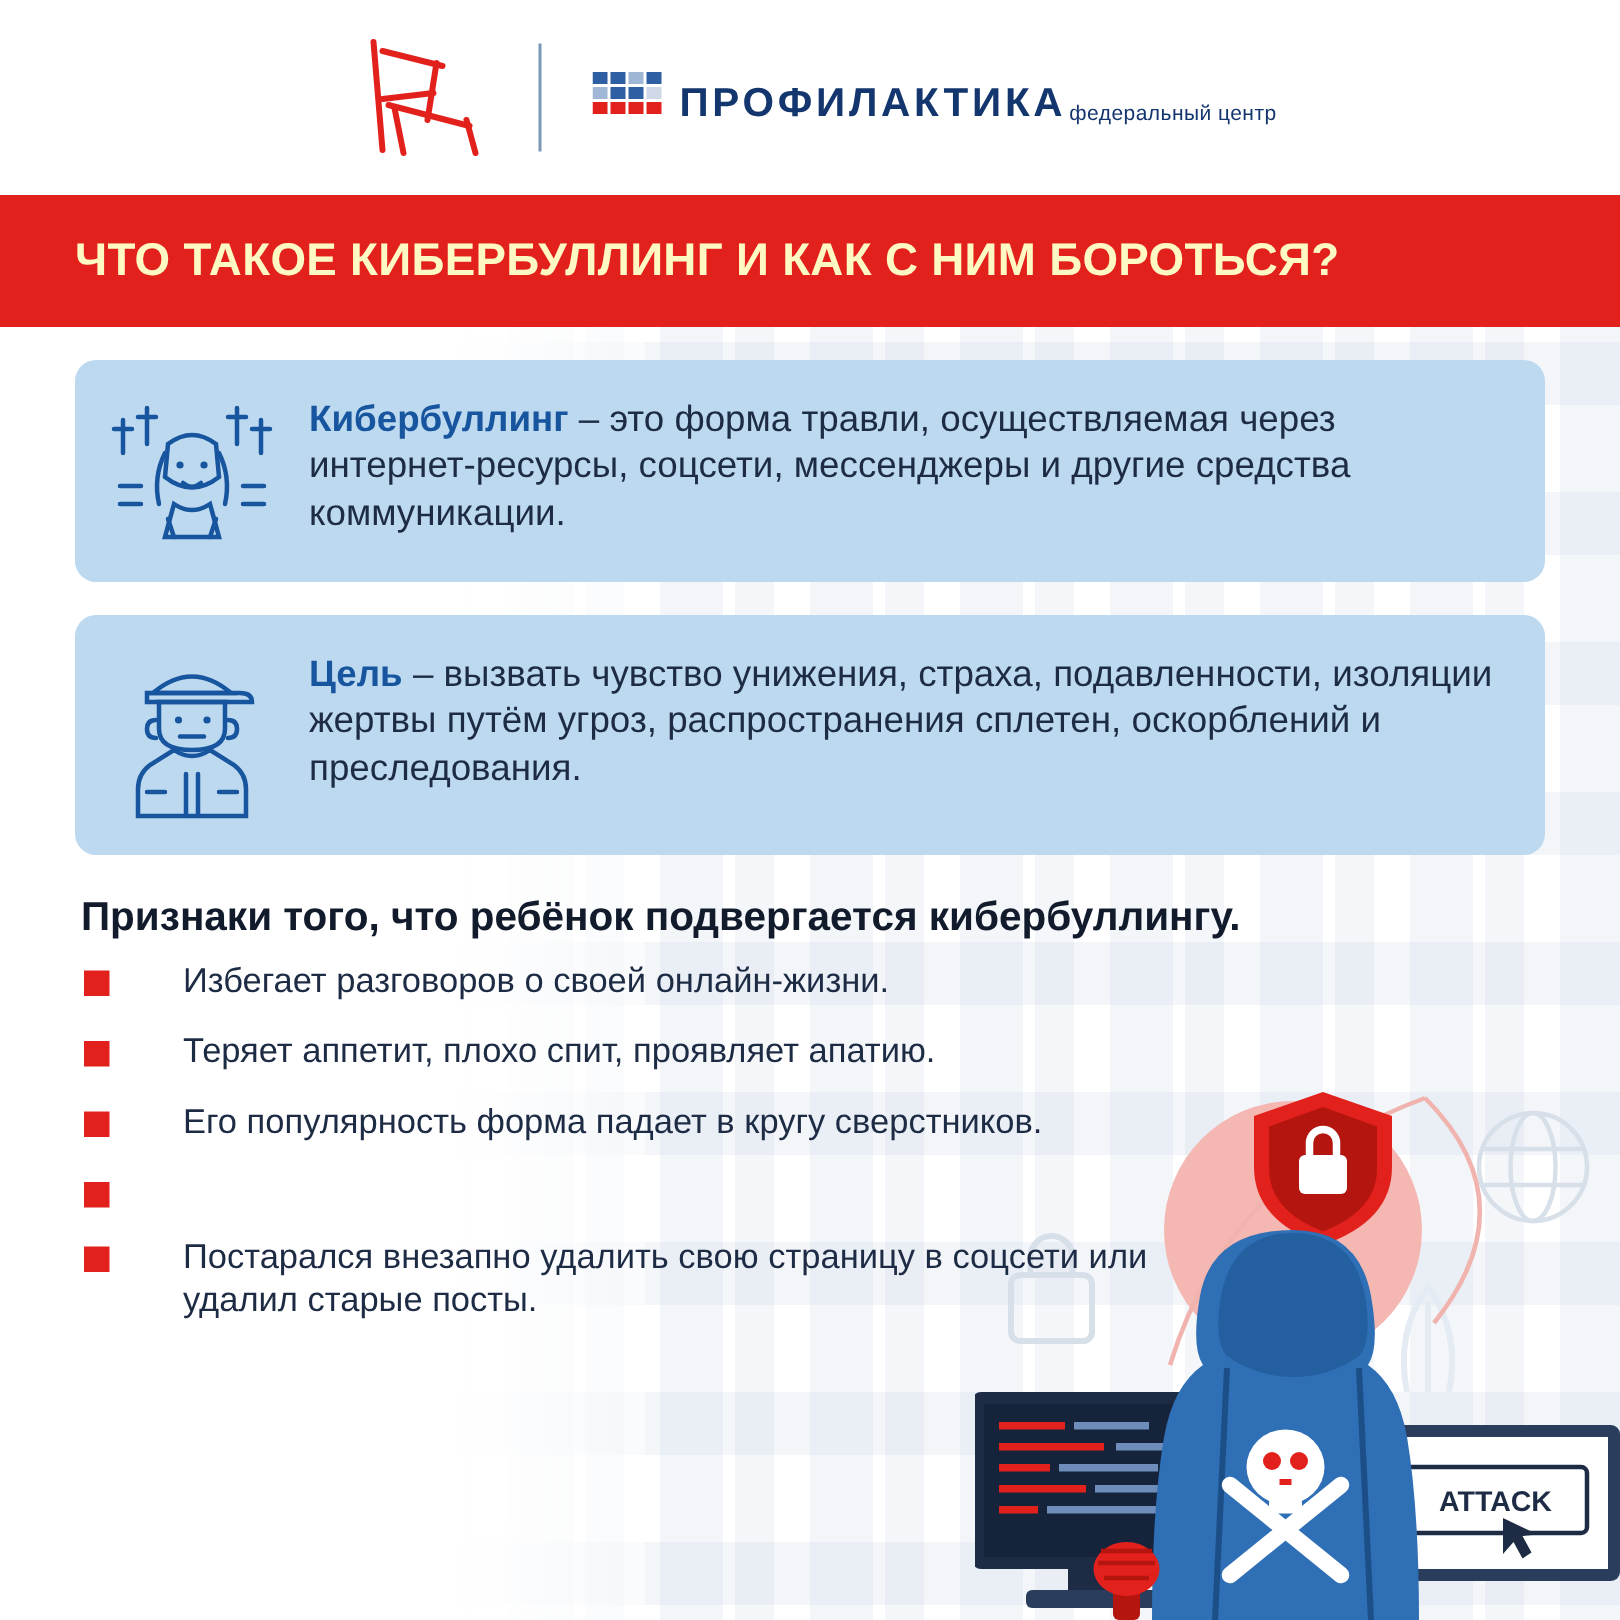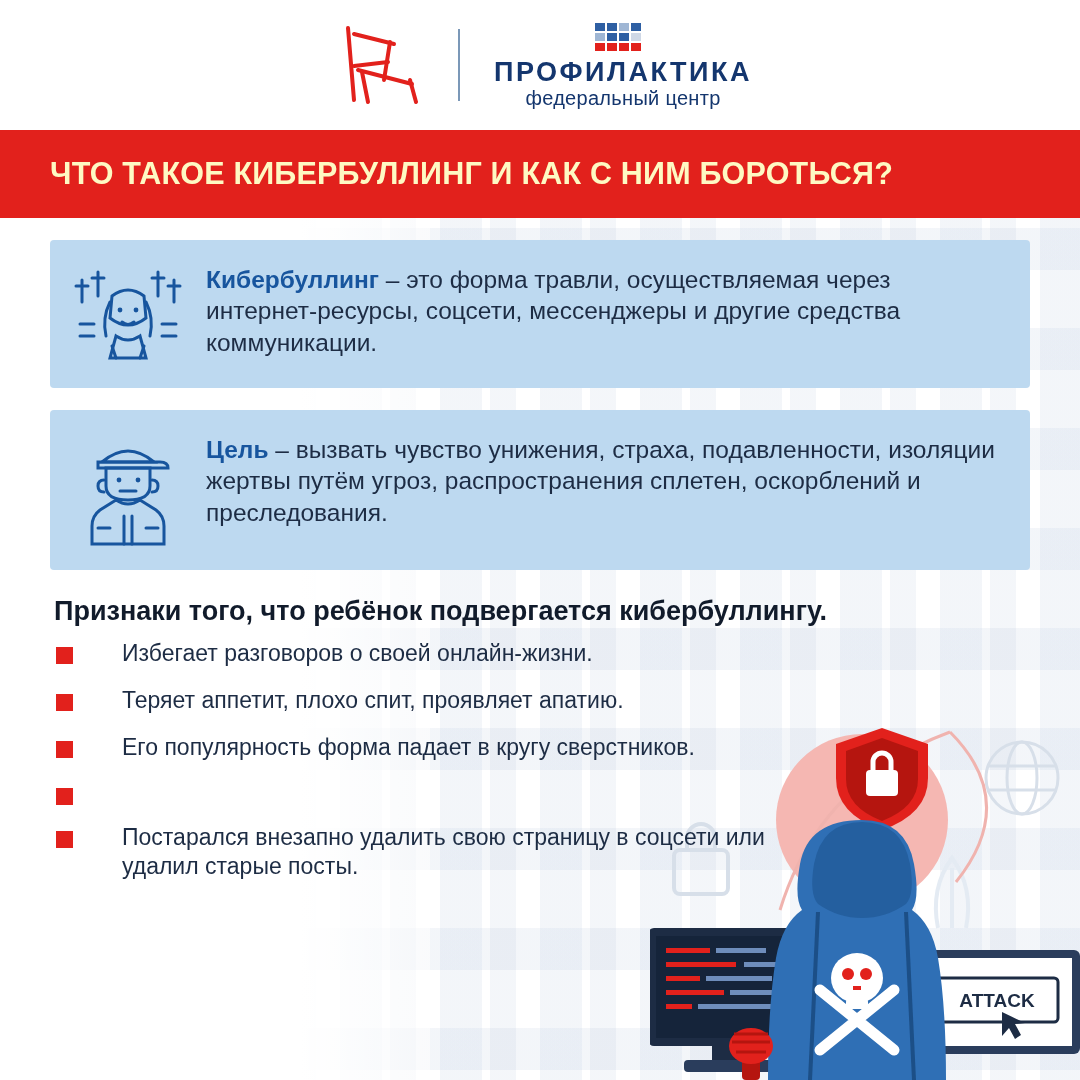--- a/index.html
+++ b/index.html
@@ -23,35 +23,34 @@
     gap: 34px;
   }
   .logo-left { width: 96px; height: 86px; display: block; }
   .logo-divider {
     width: 2px;
     height: 72px;
     background: #7b98b8;
   }
   .logo-right {
     display: flex;
-    flex-direction: column;
-    align-items: center;
+    align-items: flex-end;
     gap: 2px;
   }
   .logo-mark { width: 56px; height: 34px; display: block; }
   .logo-title {
     color: #14366e;
     font-weight: bold;
     font-size: 27px;
     letter-spacing: 2.5px;
     line-height: 1;
   }
   .logo-sub {
     color: #14366e;
-    font-size: 20px;
+    font-size: 14px;
     letter-spacing: 0.3px;
     line-height: 1;
   }
 
   
   .title-band {
     background: #e2211c;
     height: 88px;
     display: flex;
     align-items: center;
@@ -100,21 +99,21 @@
     width: 430px;
     background: linear-gradient(to right, #fff 0%, #fff 70%, rgba(255,255,255,0.55) 100%);
     pointer-events: none;
   }
 
   .content { position: relative; z-index: 3; padding: 0 50px; }
 
   
   .card {
     background: #bdd9f0;
-    border-radius: 4px;
+    border-radius: 14px;
     display: flex;
     gap: 22px;
     padding: 22px 26px 22px 22px;
     margin-top: 22px;
   }
   .card-icon { flex: 0 0 112px; display: flex; align-items: flex-start; justify-content: center; }
   .card-icon svg { display: block; }
   .card-text {
     color: #1d2c44;
     font-size: 24.5px;

